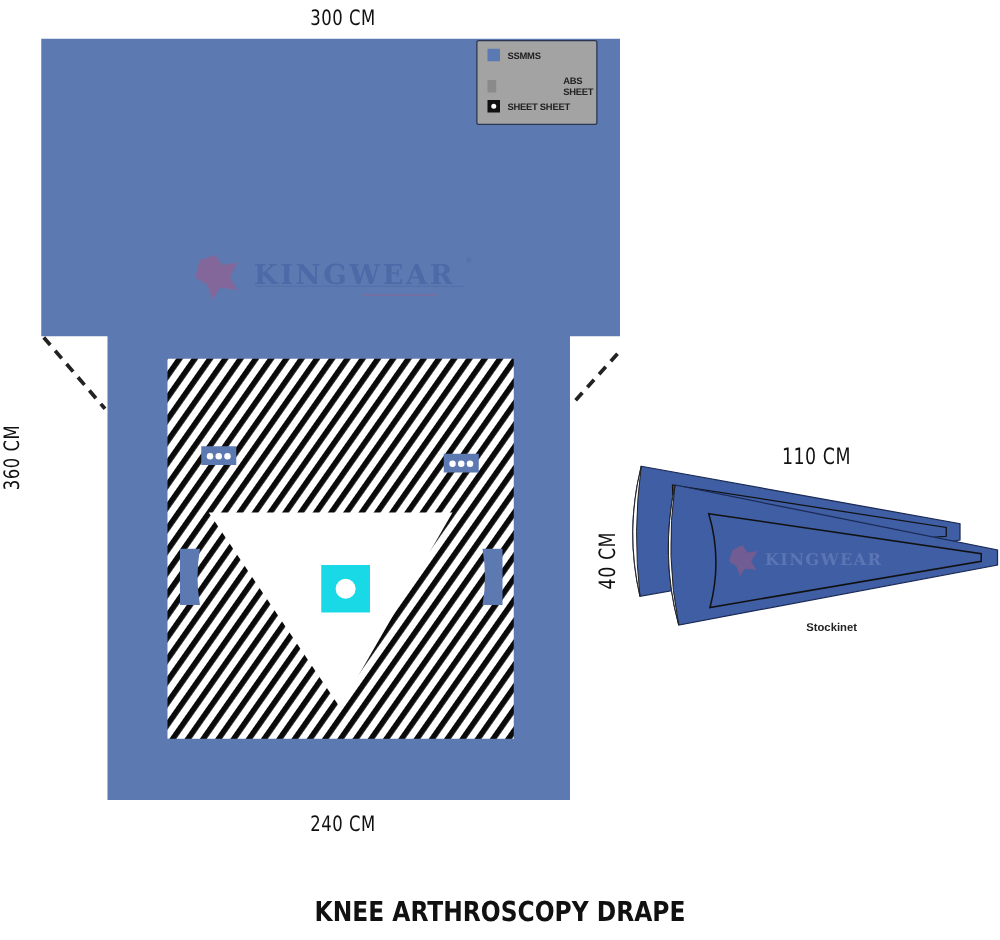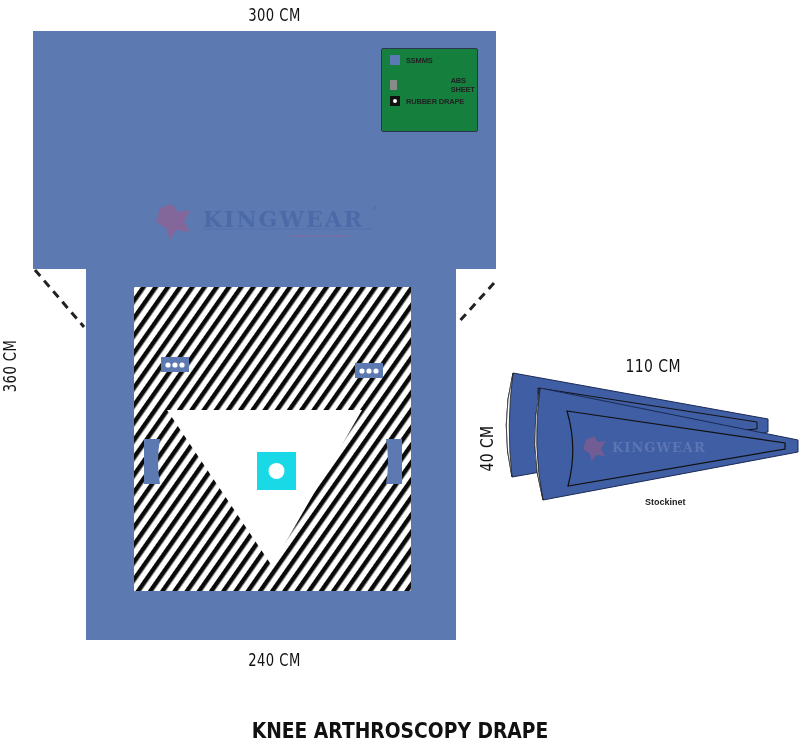--- a/index.html
+++ b/index.html
@@ -1,20 +1,20 @@
 <!DOCTYPE html>
 <html><head>
   <meta charset="utf-8">
   <style>
     html, body { margin:0; padding:0; background:#ffffff; }
     body { width:800px; height:752px; position:relative; overflow:hidden; font-family:"DejaVu Sans", sans-serif; }
     .dim { position:absolute; font-family:"DejaVu Sans Condensed","DejaVu Sans", sans-serif; font-size:17px; color:#111; letter-spacing:0.5px; white-space:nowrap; transform:scaleX(0.86); transform-origin:center; }
     .title { position:absolute; left:0; width:800px; top:718px; text-align:center; font-family:"DejaVu Sans", sans-serif; font-weight:bold; font-size:22px; color:#111; transform:scaleX(0.85); }
     svg { position:absolute; left:0; top:0; }
-    .legend { position:absolute; left:381px; top:48px; width:97px; height:84px; background:#15803d; border:1.5px solid #2b3550; border-radius:2px; box-sizing:border-box; }
+    .legend { position:absolute; left:381px; top:32px; width:97px; height:68px; background:#a3a3a3; border:1.5px solid #2b3550; border-radius:2px; box-sizing:border-box; }
     .legend-row { position:absolute; left:8px; display:flex; align-items:center; }
     .swatch { width:10px; height:10px; margin-right:6px; }
     .legend-label { font-family:"Liberation Sans", sans-serif; font-weight:bold; font-size:7.5px; color:#222; letter-spacing:-0.2px; }
     .stock-label { position:absolute; font-family:"Liberation Sans", sans-serif; font-size:9px; color:#222;font-weight:bold; }
   </style>
 </head>
 <body>
 
 <svg width="800" height="752">
   <defs>
@@ -83,21 +83,21 @@
     <span class="legend-label">SSMMS</span>
   </div>
   <div class="legend-row" style="top:27px;gap:48px;">
     <div class="swatch" style="background:#8a8a8a;"></div>
     <span class="legend-label">ABS SHEET</span>
   </div>
   <div class="legend-row" style="top:47px;">
     <div class="swatch" style="background:#111; position:relative;">
       <div style="position:absolute; left:3px; top:3px; width:4px; height:4px; border-radius:50%; background:#fff;"></div>
     </div>
-    <span class="legend-label">RUBBER DRAPE</span>
+    <span class="legend-label">SHEET SHEET</span>
   </div>
 </div>
 
 <div class="dim" style="left:244px; top:5px;">300 CM</div>
 <div class="dim" style="left:-20px; top:356px; transform:rotate(-90deg) scaleX(0.86);">360 CM</div>
 <div class="dim" style="left:244px; top:650px;">240 CM</div>
 <div class="dim" style="left:621px; top:355px; font-size:18px;">110 CM</div>
 <div class="dim" style="left:460px; top:438px; font-size:18px; transform:rotate(-90deg) scaleX(0.86);">40 CM</div>
 
 <div class="stock-label" style="left:645px; top:497px;">Stockinet</div>

